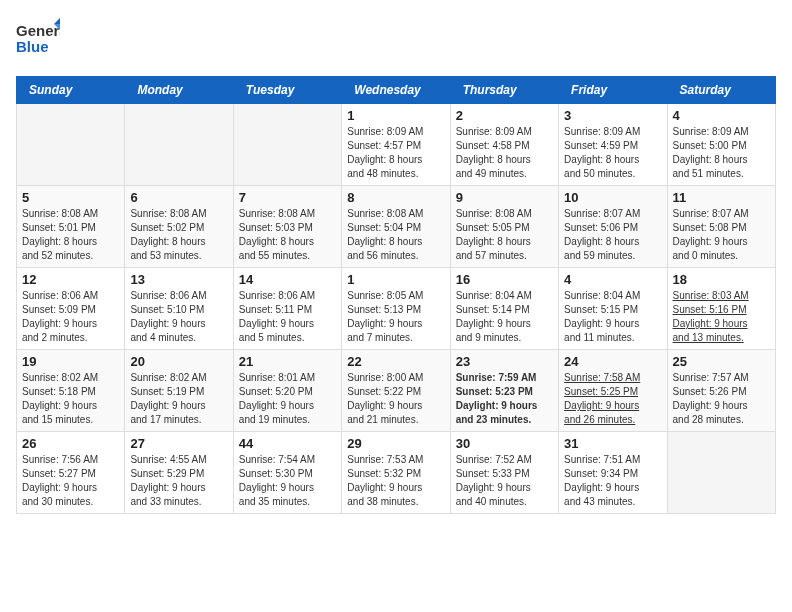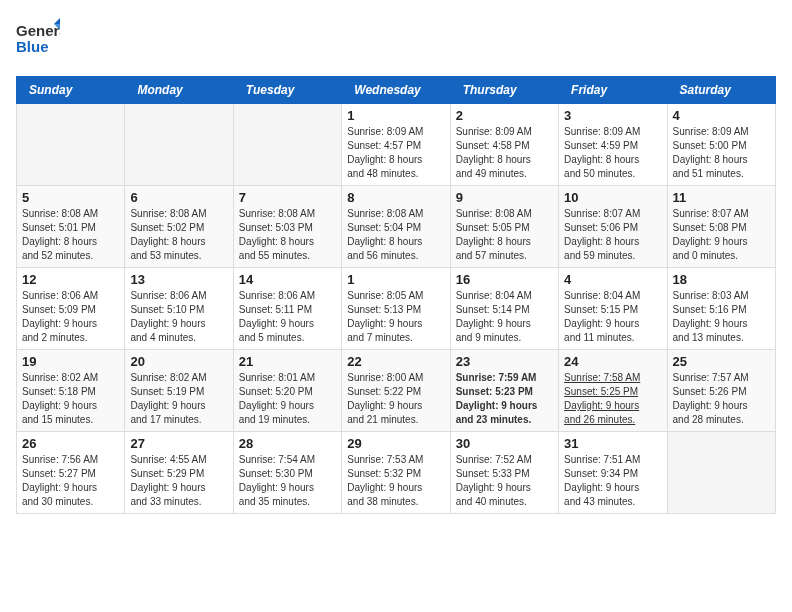--- a/index.html
+++ b/index.html
@@ -231,21 +231,21 @@
         </td>
         <td>
           <span class="day-num">4</span>
           <div class="day-detail" style="white-space: pre-line;">Sunrise: 8:04 AM
 Sunset: 5:15 PM
 Daylight: 9 hours
 and 11 minutes.</div>
         </td>
         <td>
           <span class="day-num">18</span>
-          <div class="day-detail" style="white-space: pre-line;">Sunrise: 8:03 AM
+          <div class="day-detail" style="white-space: pre-line; text-decoration: underline;">Sunrise: 8:03 AM
 Sunset: 5:16 PM
 Daylight: 9 hours
 and 13 minutes.</div>
         </td>
       </tr>
       <tr>
         <td>
           <span class="day-num">19</span>
           <div class="day-detail" style="white-space: pre-line;">Sunrise: 8:02 AM
 Sunset: 5:18 PM
@@ -304,21 +304,21 @@
 and 30 minutes.</div>
         </td>
         <td>
           <span class="day-num">27</span>
           <div class="day-detail" style="white-space: pre-line;">Sunrise: 4:55 AM
 Sunset: 5:29 PM
 Daylight: 9 hours
 and 33 minutes.</div>
         </td>
         <td>
-          <span class="day-num">28</span>
+          <span class="day-num">44</span>
           <div class="day-detail" style="white-space: pre-line;">Sunrise: 7:54 AM
 Sunset: 5:30 PM
 Daylight: 9 hours
 and 35 minutes.</div>
         </td>
         <td>
           <span class="day-num">29</span>
           <div class="day-detail" style="white-space: pre-line;">Sunrise: 7:53 AM
 Sunset: 5:32 PM
 Daylight: 9 hours

